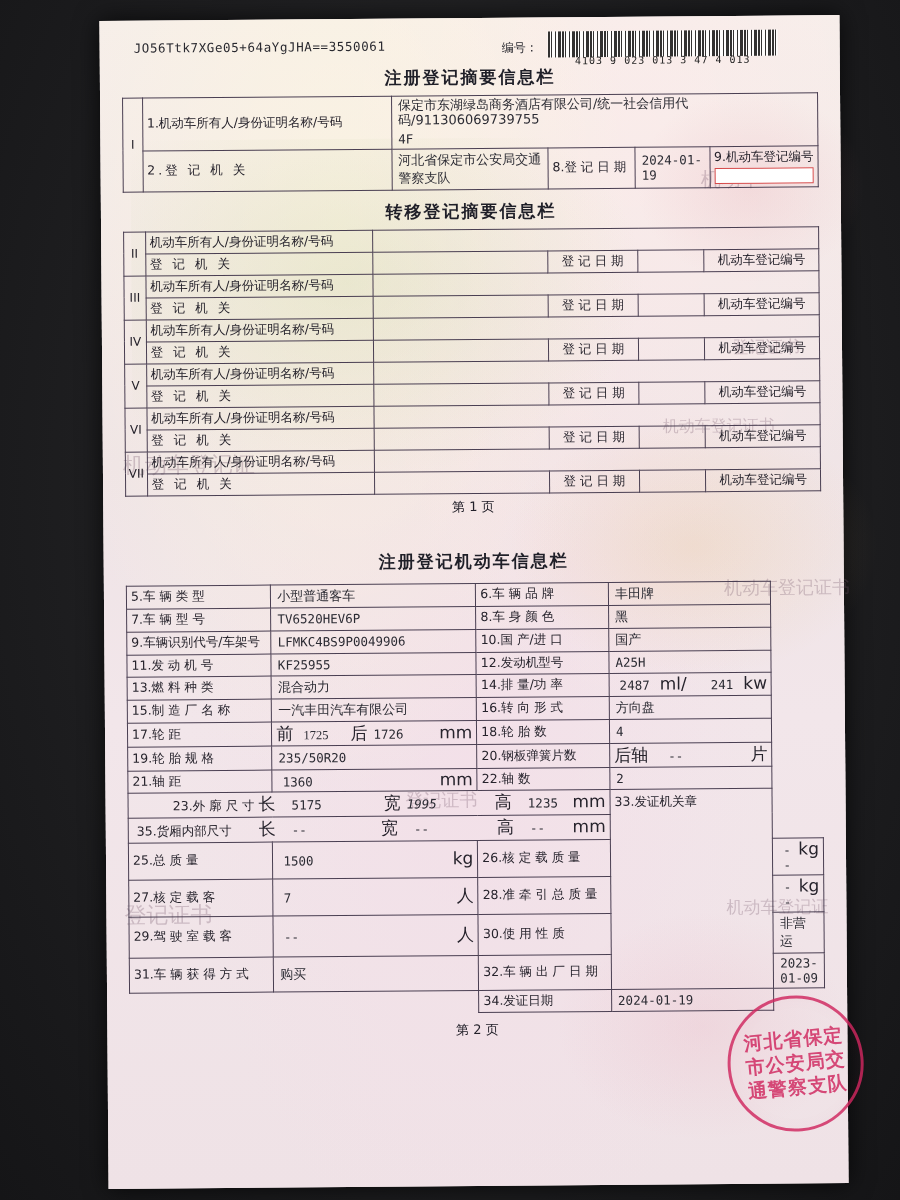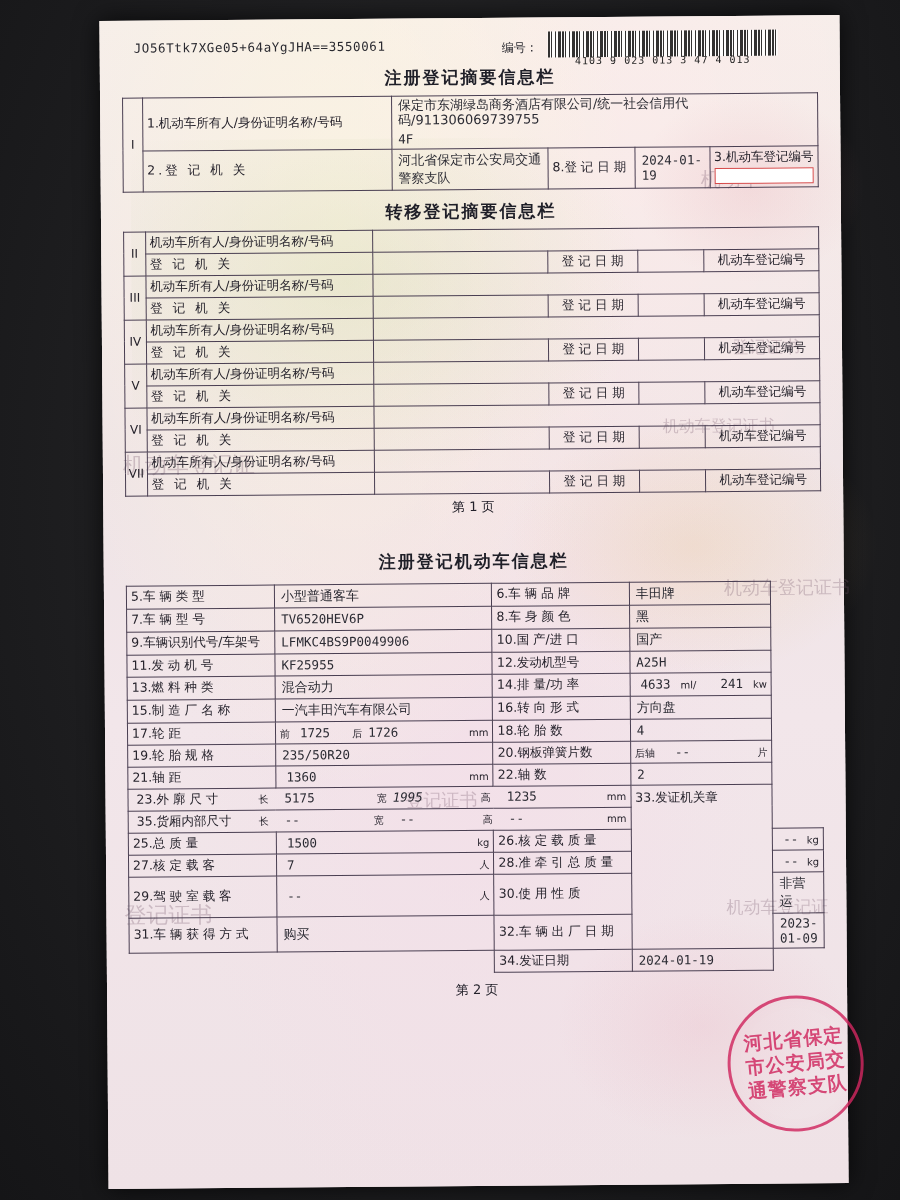--- a/index.html
+++ b/index.html
@@ -137,21 +137,21 @@
     opacity: .82;
     display: flex; align-items: center; justify-content: center;
     text-align: center;
     font-size: 19px; font-weight: bold; line-height: 1.25;
     letter-spacing: 1px;
     background: radial-gradient(circle, rgba(255,255,255,0) 55%, rgba(208,39,95,0.05) 100%);
   }
 
   
   .c { text-align: center; }
-  .unit { font-size: 10px; color: #26232c; }
+  .unit { font-size: 17px; color: #26232c; }
 </style>
 </head>
 <body>
 
 <div id="page">
   <div id="paper">
 
     <div class="wm wm1"></div>
     <div class="wm wm2"></div>
     <div class="wm wm3"></div>
@@ -184,21 +184,21 @@
             <div class="val val-cn" style="line-height:1.15;">保定市东湖绿岛商务酒店有限公司/统一社会信用代码/911306069739755</div>
             <div class="val" style="line-height:1.1;">4F</div>
           </td>
         </tr>
         <tr>
           <td class="lbl lbl-sp">2.登 记 机 关</td>
           <td class="val val-cn" style="width:176px;">河北省保定市公安局交通警察支队</td>
           <td class="lbl" style="width:88px;">8.登 记 日 期</td>
           <td class="val" style="width:78px;">2024-01-19</td>
           <td class="lbl" style="width:100px;">
-            <span>3.机动车登记编号</span>
+            <span>9.机动车登记编号</span>
             <span class="mask" style="margin-top:2px;"></span>
           </td>
         </tr>
       </tbody>
         </table>
 
       <div class="sec-title" style="margin:10px 0 6px 0;">转移登记摘要信息栏</div>
 
       <table>
 
@@ -312,39 +312,39 @@
           <td class="val">KF25955</td>
           <td class="lbl">12.发动机型号</td>
           <td class="val">A25H</td>
         </tr>
         <tr>
           <td class="lbl">13.燃 料 种 类</td>
           <td class="val val-cn">混合动力</td>
           <td class="lbl">14.排 量/功 率</td>
           <td>
             <div style="display:flex; align-items:baseline; gap:4px; padding:0 4px;">
-              <span class="val">4633</span>
+              <span class="val">2487</span>
               <span class="unit">ml/</span>
               <span class="val" style="margin-left:14px;">241</span>
               <span class="unit">kw</span>
             </div>
           </td>
         </tr>
         <tr>
           <td class="lbl">15.制 造 厂 名 称</td>
           <td class="val val-cn">一汽丰田汽车有限公司</td>
           <td class="lbl">16.转 向 形 式</td>
           <td class="val val-cn">方向盘</td>
         </tr>
         <tr>
           <td class="lbl">17.轮            距</td>
           <td>
             <div style="display:flex; align-items:baseline; padding:0 4px;">
               <span class="unit">前</span>
-              <span class="val" style="margin-left:4px;">1725</span>
+              <span class="val" style="margin-left:4px;font-family:Liberation Serif, serif;">1725</span>
               <span class="unit" style="margin-left:16px;">后</span>
               <span class="val" style="margin-left:0;">1726</span>
               <span class="unit" style="margin-left:auto;">mm</span>
             </div>
           </td>
           <td class="lbl">18.轮  胎  数</td>
           <td class="val">4</td>
         </tr>
         <tr>
           <td class="lbl">19.轮 胎 规 格</td>
@@ -365,21 +365,21 @@
               <span class="val">1360</span>
               <span class="unit" style="margin-left:auto;">mm</span>
             </div>
           </td>
           <td class="lbl">22.轴      数</td>
           <td class="val">2</td>
         </tr>
         <tr>
           <td colspan="3">
             <div style="display:flex; align-items:baseline; padding:0 4px;">
-              <span class="lbl" style="width:126px;">23.外  廓  尺  寸</span>
+              <span class="lbl" style="width:126px;text-align:right;">23.外  廓  尺  寸</span>
               <span class="unit">长</span>
               <span class="val" style="margin-left:10px;">5175</span>
               <span class="unit" style="margin-left:56px;">宽</span>
               <span class="val" style="font-style:italic;">1995</span>
               <span class="unit" style="margin-left:52px;">高</span>
               <span class="val" style="margin-left:10px;">1235</span>
               <span class="unit" style="margin-left:auto;">mm</span>
             </div>
           </td>
           <td class="lbl" rowspan="6" style="vertical-align:top;">

